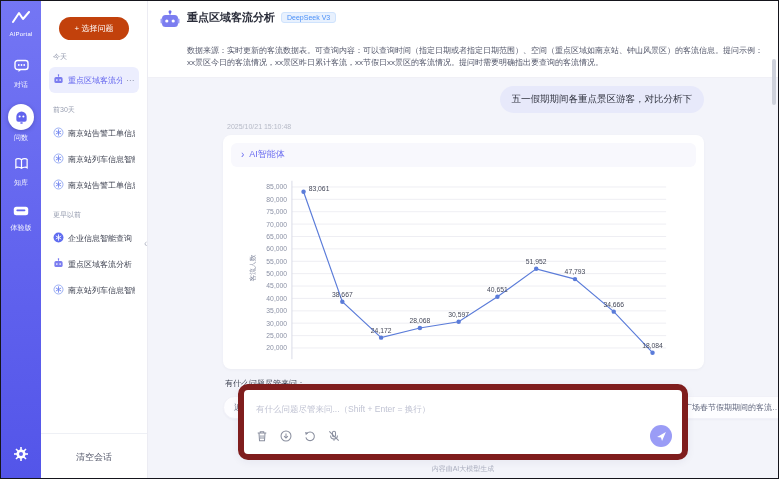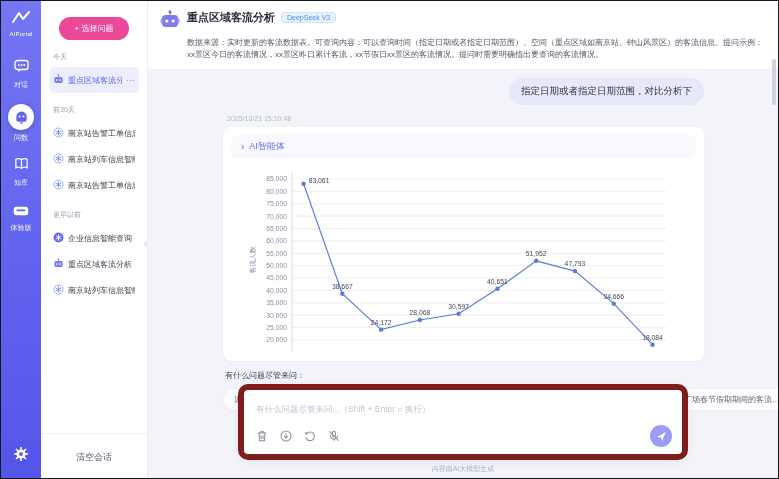--- a/index.html
+++ b/index.html
@@ -12,40 +12,40 @@
   .rail-logo { margin-top:9px; display:flex; flex-direction:column; align-items:center; }
   .rail-logo-text { color:#fff; font-size:6px; margin-top:3px; letter-spacing:.2px; }
   .rail-nav { margin-top:22px; display:flex; flex-direction:column; align-items:center; gap:14px; }
   .rail-item { display:flex; flex-direction:column; align-items:center; gap:3px; cursor:pointer; }
   .rail-item .lbl { color:rgba(255,255,255,.92); font-size:7px; }
   .rail-circle { width:26px; height:26px; background:#fff; border-radius:50%; display:flex; align-items:center; justify-content:center; box-shadow:0 1px 4px rgba(20,20,60,.25); }
   .rail-gear { margin-top:auto; margin-bottom:12px; cursor:pointer; }
 
   
   .panel { width:107px; background:#fff; border-right:1px solid #ececf3; display:flex; flex-direction:column; flex-shrink:0; position:relative; }
-  .new-btn { margin:16px 18px 0 18px; height:23px; background:#ec4899; color:#fff; border:none; border-radius:13px; font-size:8px; cursor:pointer; font-family:inherit; }
+  .new-btn { margin:16px 18px 0 18px; height:23px; background:#c2410c; color:#fff; border:none; border-radius:13px; font-size:8px; cursor:pointer; font-family:inherit; }
   .convs { flex:1; overflow:hidden; padding:0 8px; }
   .group-title { font-size:7px; color:#9aa0b2; margin:12px 4px 5px 4px; }
   .conv-item { display:flex; align-items:center; gap:4px; padding:4px 4px; border-radius:6px; cursor:pointer; }
   .conv-item .txt { font-size:8px; color:#3d4150; white-space:nowrap; overflow:hidden; }
   .conv-item.active { background:#eceefe; }
   .conv-item.active .txt { color:#6163ee; }
   .conv-item .dots { margin-left:auto; color:#8a8fa5; font-size:8px; letter-spacing:1px; }
   .clear-area { border-top:1px solid #eef0f5; padding:12px 0 14px 0; text-align:center; }
   .clear-btn { font-size:9px; color:#5a5e70; background:none; border:none; cursor:pointer; font-family:inherit; }
   .collapse-tab { position:absolute; right:-7px; top:232px; width:10px; height:22px; color:#b4b8c6; font-size:10px; line-height:22px; cursor:pointer; z-index:5; }
 
   
   .main { flex:1; display:flex; flex-direction:column; background:#f3f4fa; position:relative; min-width:0; }
   .chat-header { background:#fff; padding:9px 10px 7px 12px; display:flex; gap:7px; border-bottom:1px solid #f0f0f6; }
   .hdr-body { flex:1; min-width:0; }
   .hdr-title-row { display:flex; align-items:center; gap:6px; }
   .hdr-title { font-size:11px; font-weight:bold; color:#2a2d3a; }
   .model-tag { font-size:7px; color:#4a90f8; background:#e8f1fe; border:1px solid #cfe3fd; border-radius:3px; padding:1px 5px; }
-  .hdr-desc { margin-top:12px; font-size:8px; line-height:1.55; color:#53576a; padding-right:4px; }
+  .hdr-desc { margin-top:20px; font-size:8px; line-height:1.55; color:#53576a; padding-right:4px; }
 
   .chat-scroll { flex:1; padding:8px 74px 0 75px; overflow:hidden; }
   .user-row { display:flex; justify-content:flex-end; }
   .bubble { background:#e7e9fa; border-radius:14px; padding:7px 12px; font-size:9.5px; color:#30333f; max-width:320px; }
   .timestamp { font-size:7px; color:#b6bac7; margin:10px 0 5px 4px; }
 
   .answer-card { background:#fff; border-radius:8px; padding:8px 8px 6px 8px; box-shadow:0 1px 3px rgba(40,40,80,.04); }
   .agent-toggle { background:#f8f8fd; border-radius:6px; height:24px; display:flex; align-items:center; gap:5px; padding:0 10px; font-size:9px; color:#6b6df0; cursor:pointer; }
   .agent-chevron { font-size:10px; color:#6b6df0; }
   .chart-wrap { padding:6px 2px 0 2px; }
@@ -257,21 +257,21 @@
         <div class="hdr-title-row">
           <span class="hdr-title">重点区域客流分析</span>
           <span class="model-tag">DeepSeek V3</span>
         </div>
         <div class="hdr-desc">数据来源：实时更新的客流数据表。可查询内容：可以查询时间（指定日期或者指定日期范围）、空间（重点区域如南京站、钟山风景区）的客流信息。提问示例：xx景区今日的客流情况，xx景区昨日累计客流，xx节假日xx景区的客流情况。提问时需要明确指出要查询的客流情况。</div>
       </div>
     </header>
 
     <section class="chat-scroll">
       <div class="user-row">
-        <div class="bubble">指定日期或者指定日期范围，对比分析下</div>
+        <div class="bubble">五一假期期间各重点景区游客，对比分析下</div>
       </div>
       <div class="timestamp">2025/10/21 15:10:48</div>
 
       <div class="answer-card">
         <div class="agent-toggle">
           <span class="agent-chevron">›</span>
           <span>AI智能体</span>
         </div>
         <div class="chart-wrap">
           <svg class="chart-svg" viewBox="0 0 450 196">

